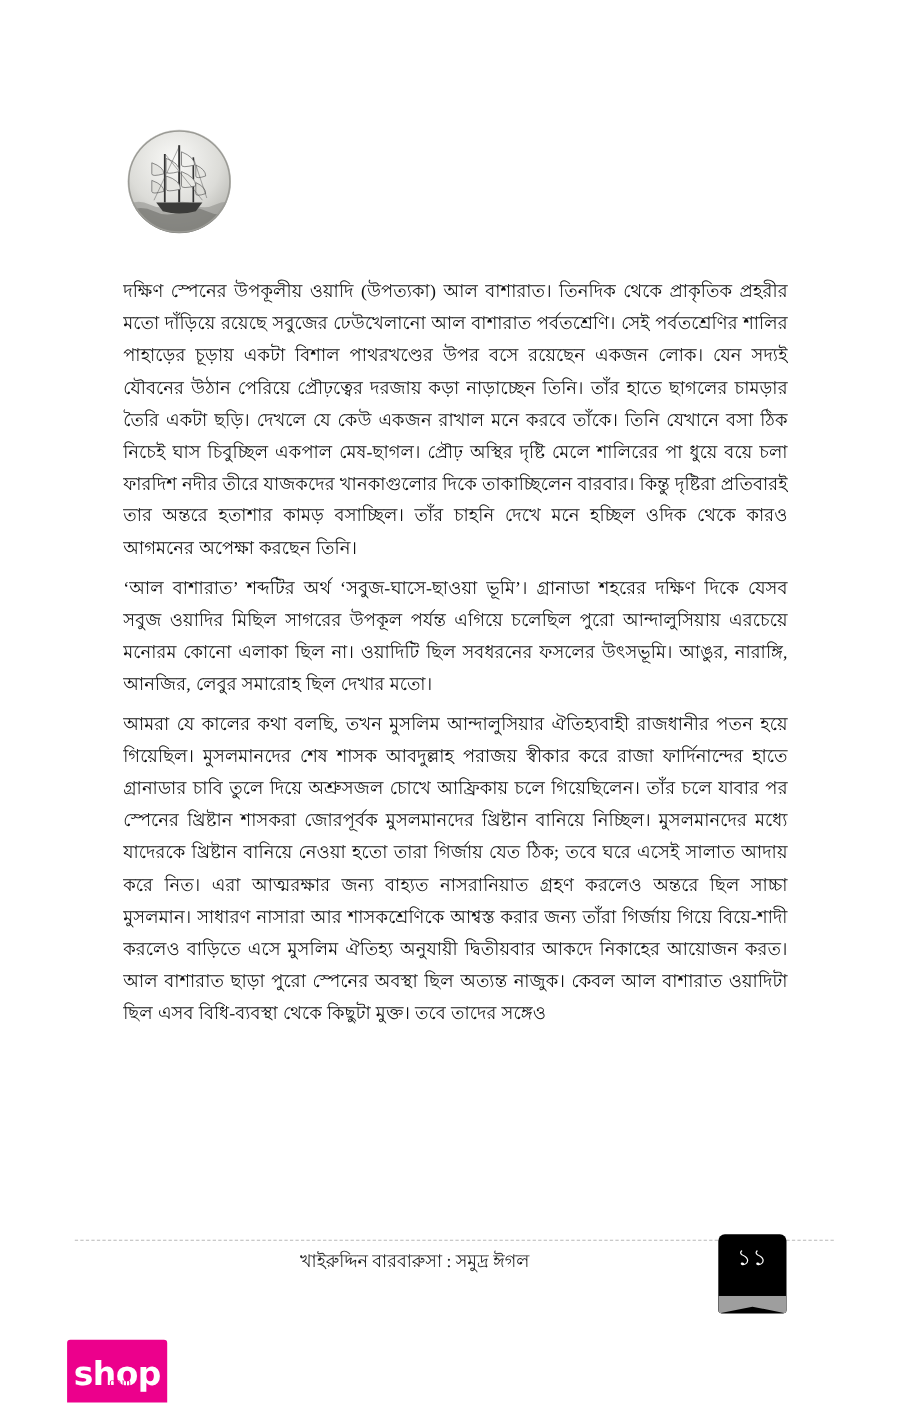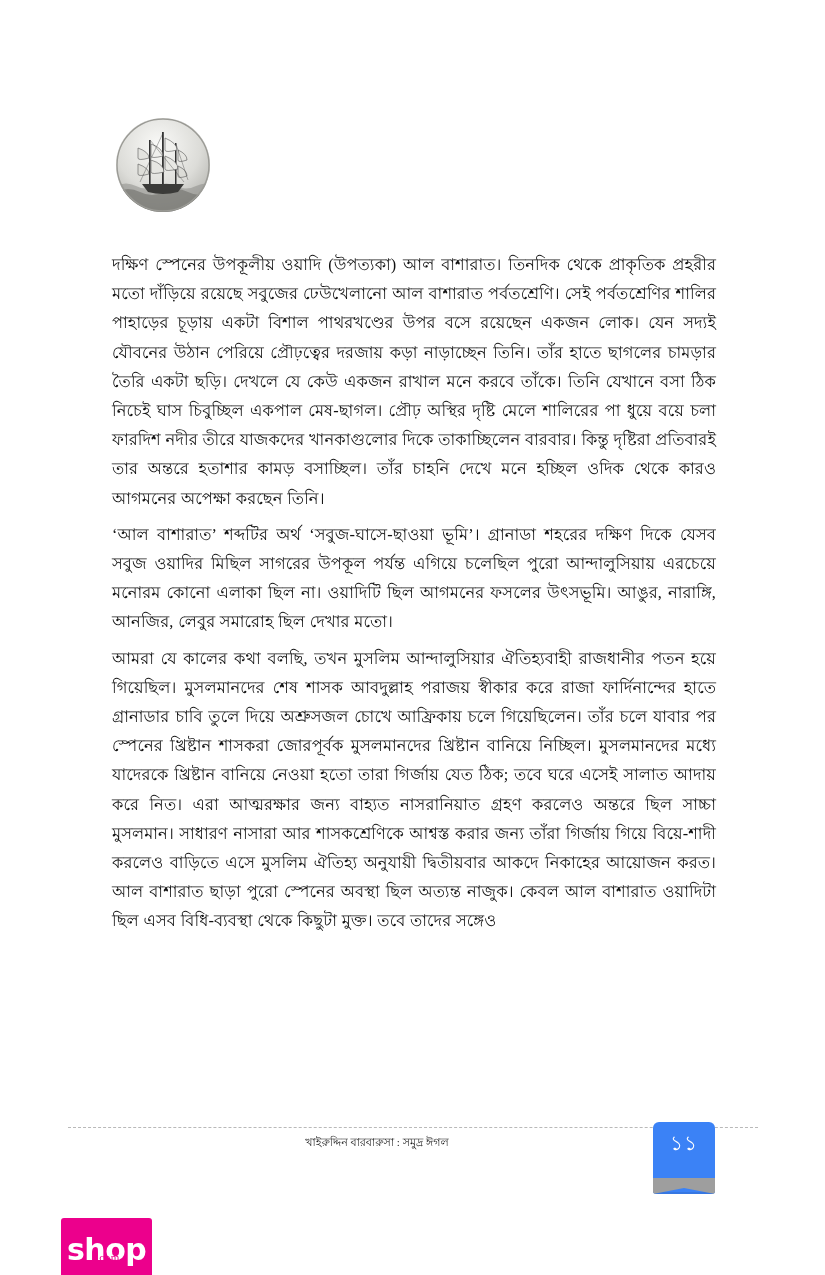--- a/index.html
+++ b/index.html
@@ -62,30 +62,30 @@
     top: 1127px;
     width: 690px;
     border-top: 1px dashed #b9b9b9;
   }
   .footer-title {
     position: absolute;
     left: 112px;
     top: 1134px;
     width: 530px;
     text-align: center;
-    font-size: 11px;
+    font-size: 16px;
     color: #1a1a1a;
   }
   .page-number-tab {
     position: absolute;
     left: 653px;
     top: 1122px;
     width: 62px;
     height: 72px;
-    background: #3b82f6;
+    background: #000000;
     border-radius: 6px 6px 3px 3px;
     box-shadow: inset 0 -2px 0 rgba(0,0,0,0.08);
   }
   .page-number-tab::after {
     content: "";
     position: absolute;
     left: 0; bottom: 0;
     width: 62px; height: 16px;
     background: #9e9e9e;
     border-radius: 0 0 3px 3px;
@@ -165,21 +165,21 @@
       <path d="M62 32 q9 4 9 10 q-9 3 -9 0 Z" fill="#e5e5e1" stroke="#555" stroke-width="0.6"></path>
       <path d="M62 48 q9 4 9 10 q-9 3 -9 0 Z" fill="#dcdcd7" stroke="#555" stroke-width="0.6"></path>
 
       <path d="M34 22 L68 64 M47 15 L24 64 M60 26 L72 62" stroke="#444" stroke-width="0.4" fill="none"></path>
       <circle cx="47" cy="47" r="46" fill="none" stroke="#9b9b96" stroke-width="1.4"></circle>
     </svg>
   </div>
 
   <div class="content">
     <p class="para">দক্ষিণ স্পেনের উপকূলীয় ওয়াদি (উপত্যকা) আল বাশারাত। তিনদিক থেকে প্রাকৃতিক প্রহরীর মতো দাঁড়িয়ে রয়েছে সবুজের ঢেউখেলানো আল বাশারাত পর্বতশ্রেণি। সেই পর্বতশ্রেণির শালির পাহাড়ের চূড়ায় একটা বিশাল পাথরখণ্ডের উপর বসে রয়েছেন একজন লোক। যেন সদ্যই যৌবনের উঠান পেরিয়ে প্রৌঢ়ত্বের দরজায় কড়া নাড়াচ্ছেন তিনি। তাঁর হাতে ছাগলের চামড়ার তৈরি একটা ছড়ি। দেখলে যে কেউ একজন রাখাল মনে করবে তাঁকে। তিনি যেখানে বসা ঠিক নিচেই ঘাস চিবুচ্ছিল একপাল মেষ-ছাগল। প্রৌঢ় অস্থির দৃষ্টি মেলে শালিরের পা ধুয়ে বয়ে চলা ফারদিশ নদীর তীরে যাজকদের খানকাগুলোর দিকে তাকাচ্ছিলেন বারবার। কিন্তু দৃষ্টিরা প্রতিবারই তার অন্তরে হতাশার কামড় বসাচ্ছিল। তাঁর চাহনি দেখে মনে হচ্ছিল ওদিক থেকে কারও আগমনের অপেক্ষা করছেন তিনি।</p>
-    <p class="para">‘আল বাশারাত’ শব্দটির অর্থ ‘সবুজ-ঘাসে-ছাওয়া ভূমি’। গ্রানাডা শহরের দক্ষিণ দিকে যেসব সবুজ ওয়াদির মিছিল সাগরের উপকূল পর্যন্ত এগিয়ে চলেছিল পুরো আন্দালুসিয়ায় এরচেয়ে মনোরম কোনো এলাকা ছিল না। ওয়াদিটি ছিল আগমনের ফসলের উৎসভূমি। আঙুর, নারাঙ্গি, আনজির, লেবুর সমারোহ ছিল দেখার মতো।</p>
+    <p class="para">‘আল বাশারাত’ শব্দটির অর্থ ‘সবুজ-ঘাসে-ছাওয়া ভূমি’। গ্রানাডা শহরের দক্ষিণ দিকে যেসব সবুজ ওয়াদির মিছিল সাগরের উপকূল পর্যন্ত এগিয়ে চলেছিল পুরো আন্দালুসিয়ায় এরচেয়ে মনোরম কোনো এলাকা ছিল না। ওয়াদিটি ছিল সবধরনের ফসলের উৎসভূমি। আঙুর, নারাঙ্গি, আনজির, লেবুর সমারোহ ছিল দেখার মতো।</p>
     <p class="para">আমরা যে কালের কথা বলছি, তখন মুসলিম আন্দালুসিয়ার ঐতিহ্যবাহী রাজধানীর পতন হয়ে গিয়েছিল। মুসলমানদের শেষ শাসক আবদুল্লাহ পরাজয় স্বীকার করে রাজা ফার্দিনান্দের হাতে গ্রানাডার চাবি তুলে দিয়ে অশ্রুসজল চোখে আফ্রিকায় চলে গিয়েছিলেন। তাঁর চলে যাবার পর স্পেনের খ্রিষ্টান শাসকরা জোরপূর্বক মুসলমানদের খ্রিষ্টান বানিয়ে নিচ্ছিল। মুসলমানদের মধ্যে যাদেরকে খ্রিষ্টান বানিয়ে নেওয়া হতো তারা গির্জায় যেত ঠিক; তবে ঘরে এসেই সালাত আদায় করে নিত। এরা আত্মরক্ষার জন্য বাহ্যত নাসরানিয়াত গ্রহণ করলেও অন্তরে ছিল সাচ্চা মুসলমান। সাধারণ নাসারা আর শাসকশ্রেণিকে আশ্বস্ত করার জন্য তাঁরা গির্জায় গিয়ে বিয়ে-শাদী করলেও বাড়িতে এসে মুসলিম ঐতিহ্য অনুযায়ী দ্বিতীয়বার আকদে নিকাহের আয়োজন করত। আল বাশারাত ছাড়া পুরো স্পেনের অবস্থা ছিল অত্যন্ত নাজুক। কেবল আল বাশারাত ওয়াদিটা ছিল এসব বিধি-ব্যবস্থা থেকে কিছুটা মুক্ত। তবে তাদের সঙ্গেও</p>
   </div>
 
   <div class="footer-rule"></div>
 
   <div class="footer-title">খাইরুদ্দিন বারবারুসা : সমুদ্র ঈগল</div>
 
   <div class="page-number-tab">
     <div class="page-number">১১</div>
   </div>

